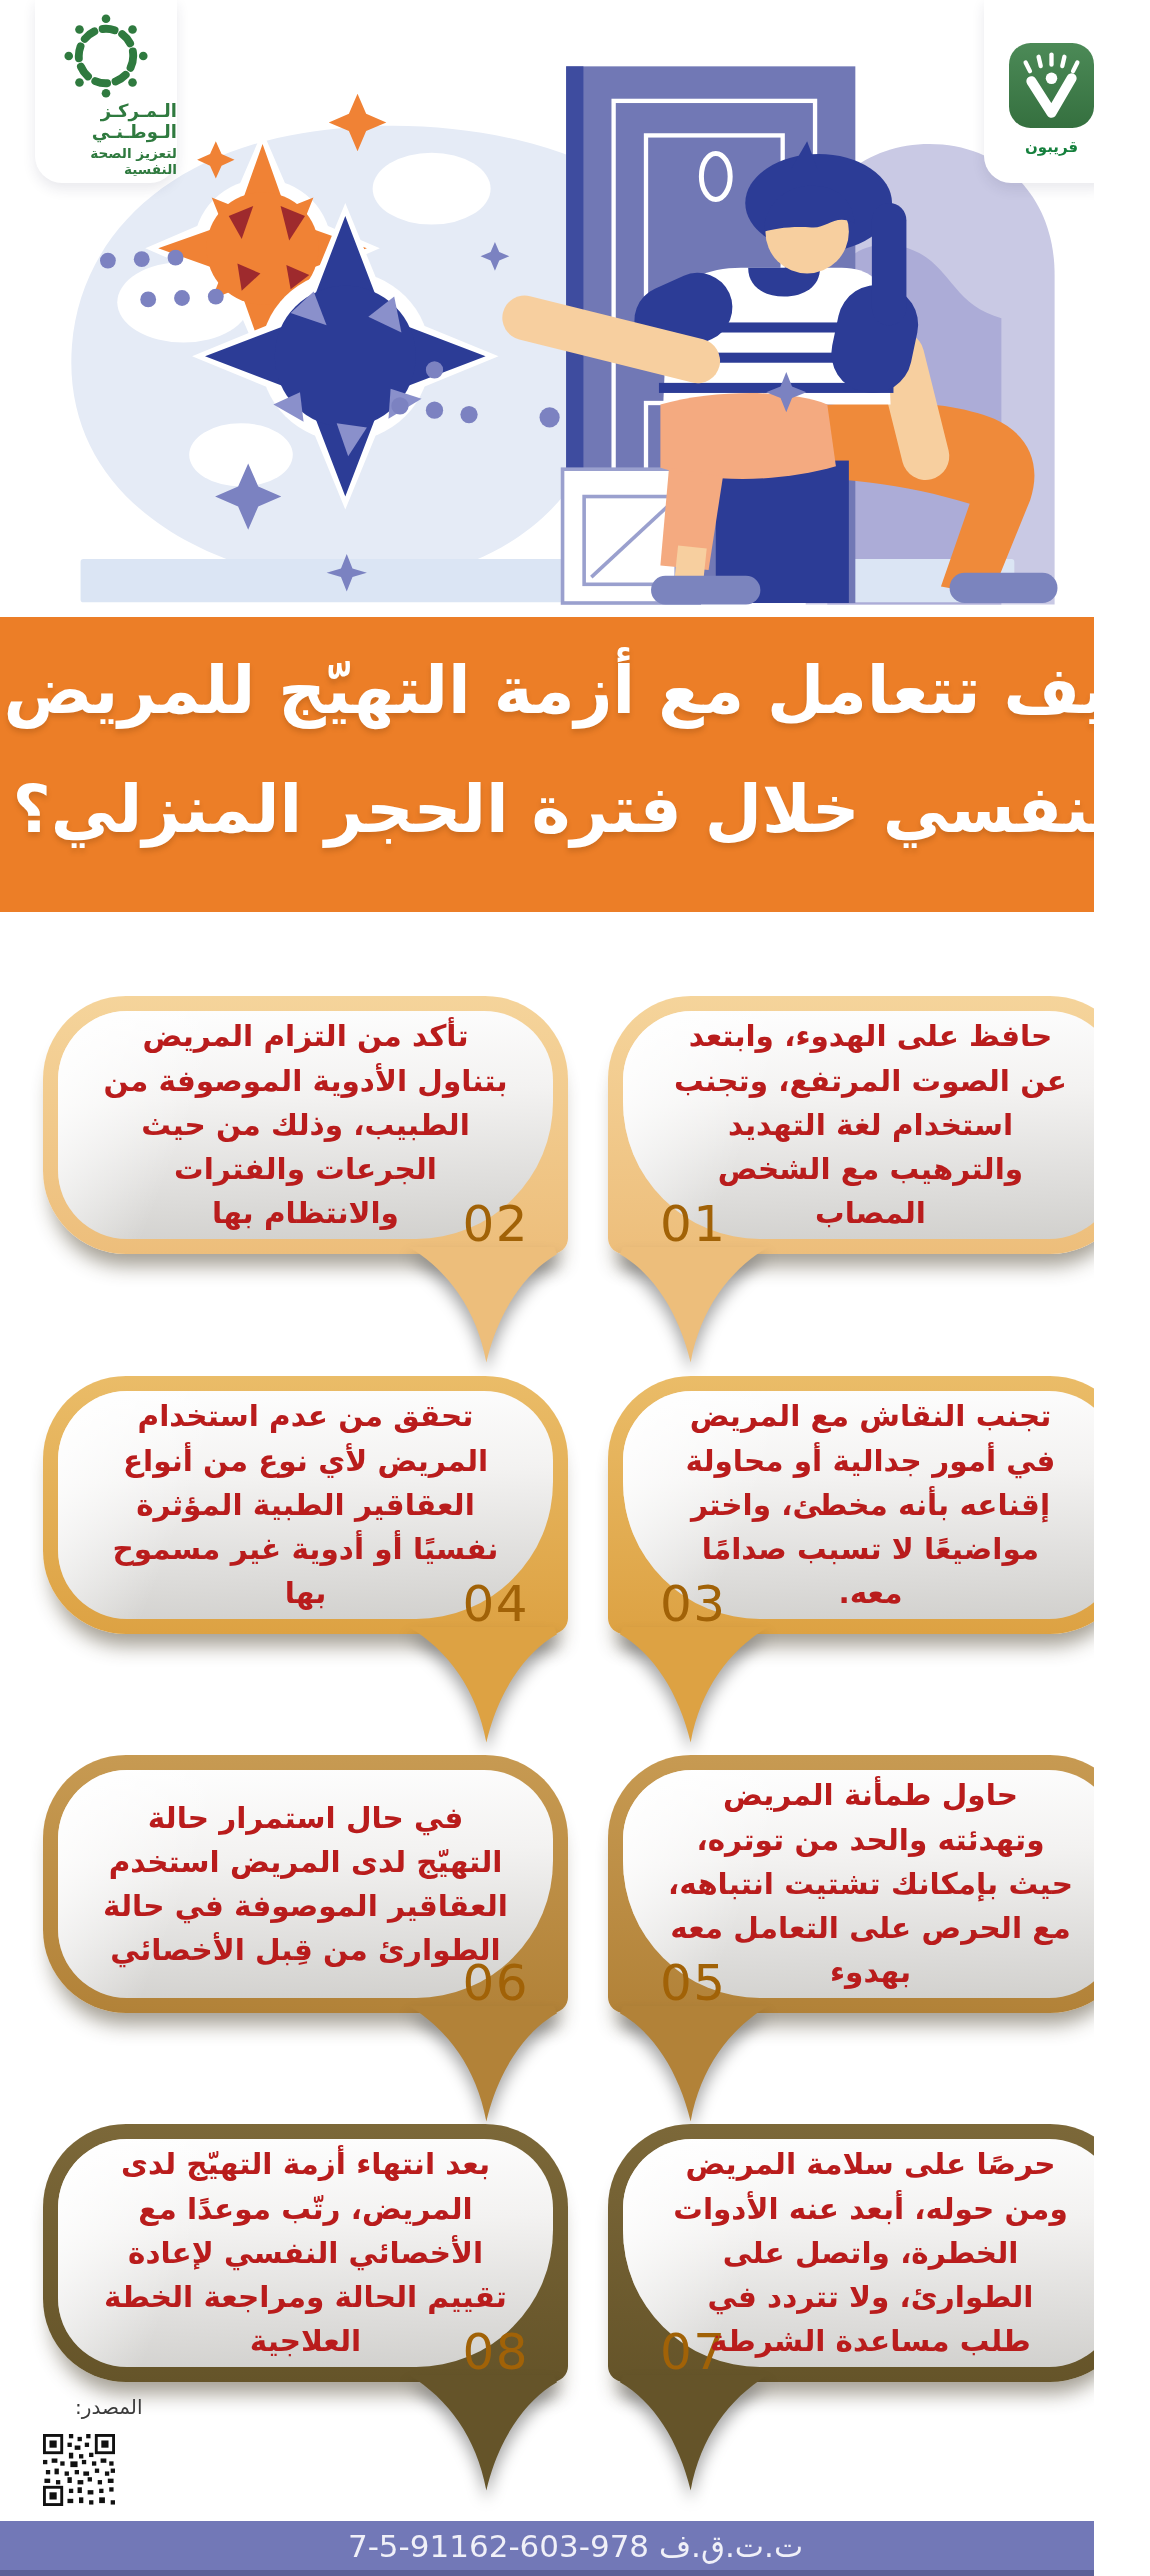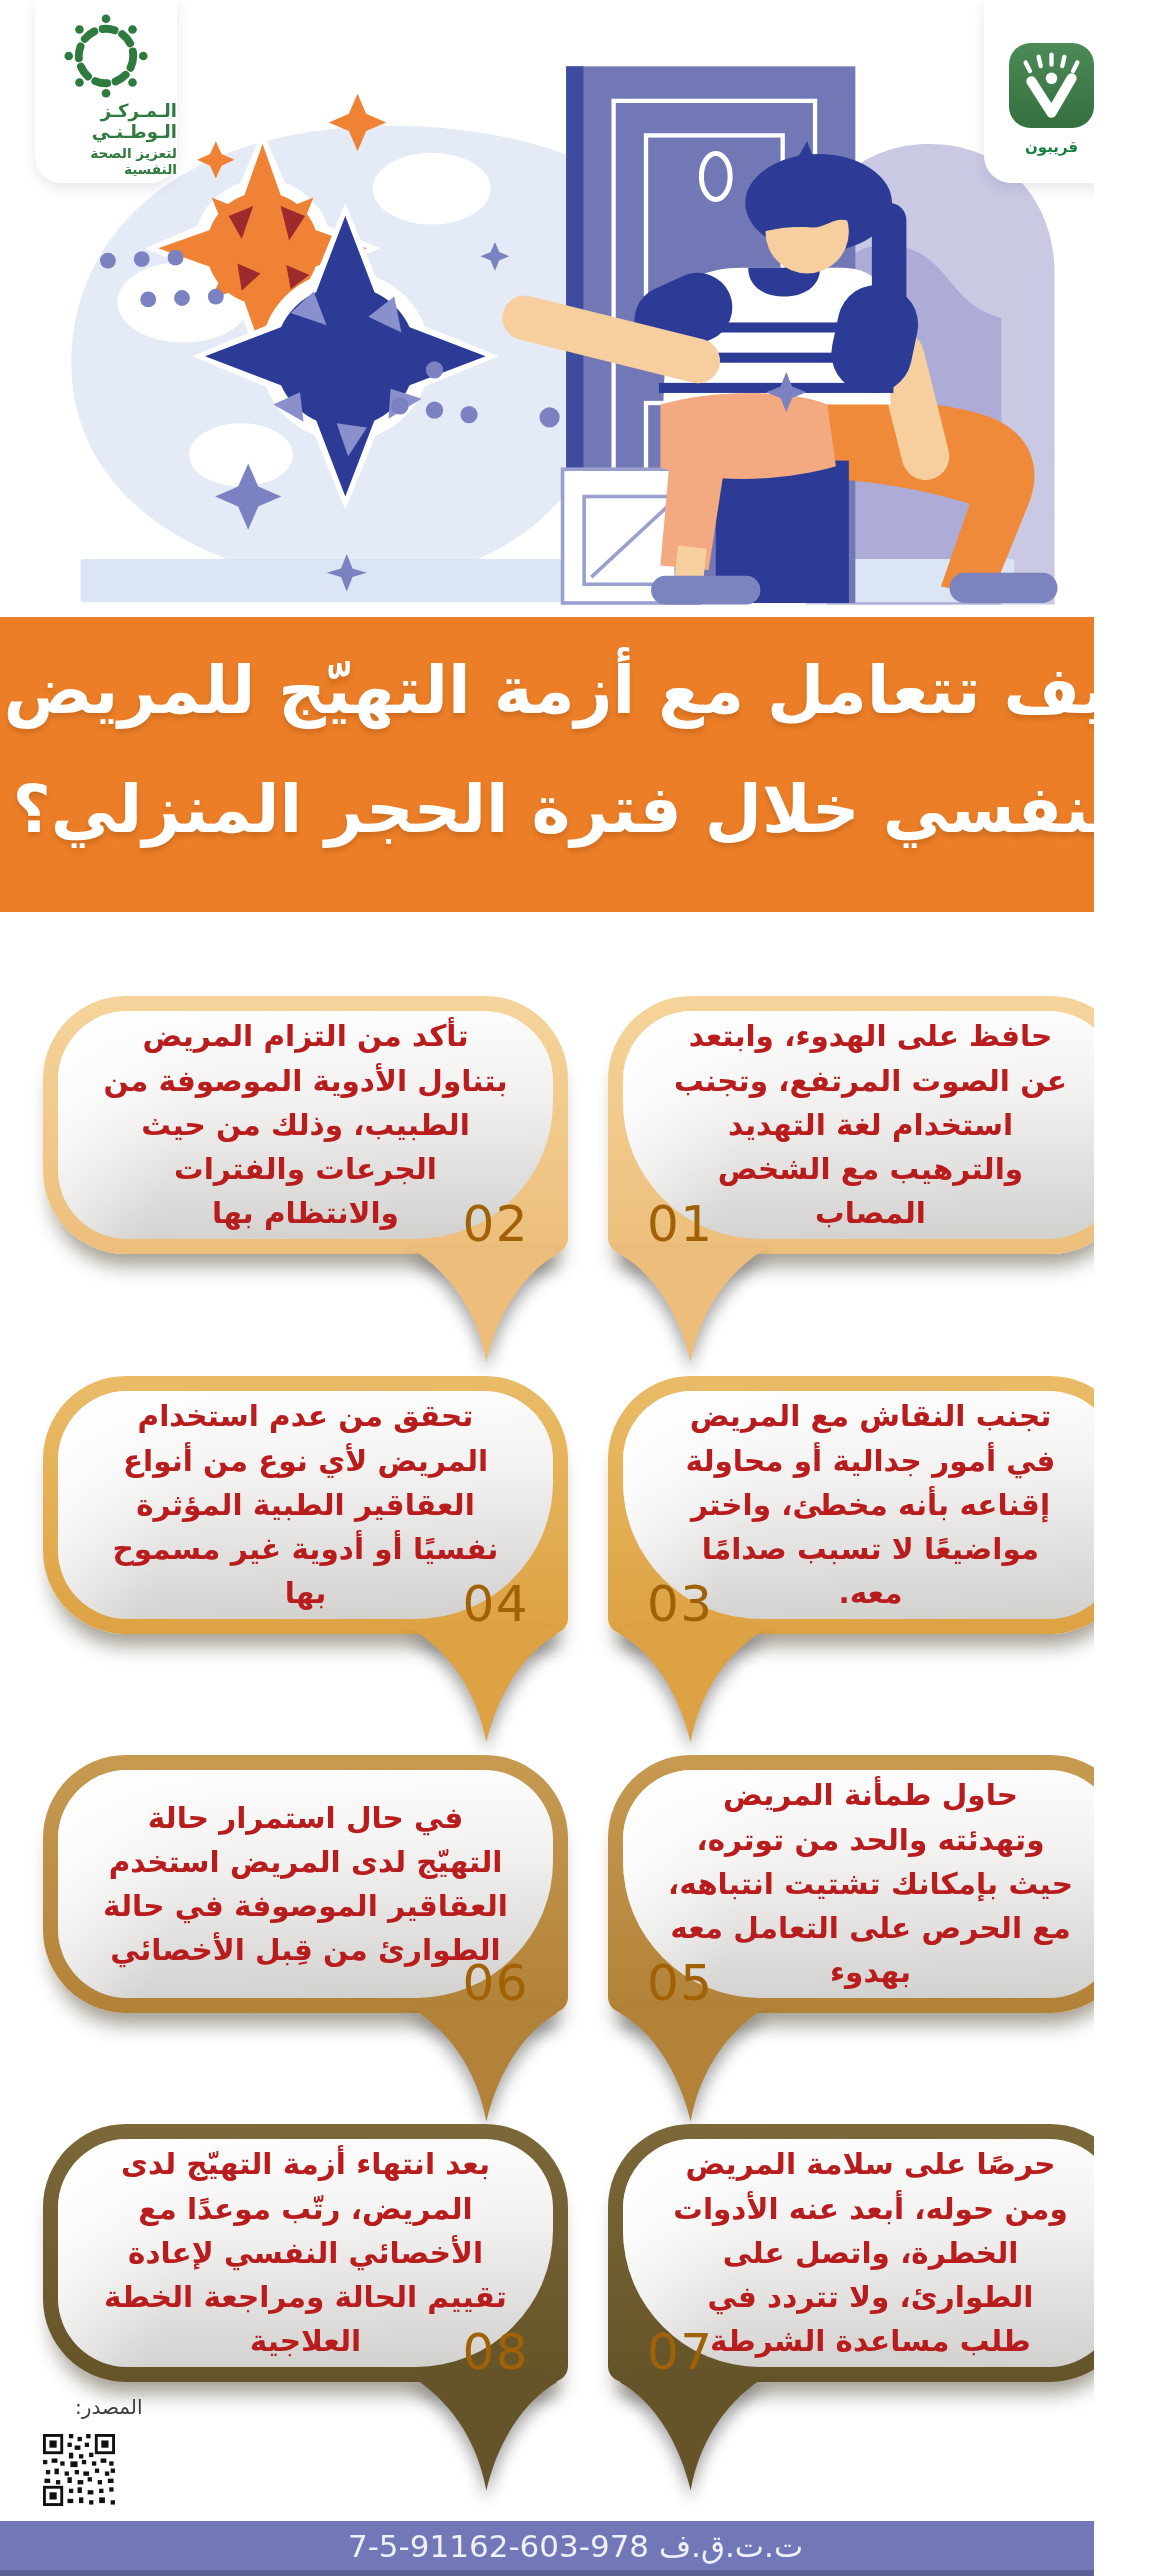--- a/index.html
+++ b/index.html
@@ -35,21 +35,21 @@
   .b-inner,.gloss{position:absolute;inset:15px;}
   .b-inner{background:linear-gradient(178deg,#FEFEFE 0%,#F3F2F1 38%,#DCDBD9 80%,#D1D0CD 100%);}
   .tail-left  .b-inner,.tail-left  .gloss{border-radius:69px 69px 69px 137px;}
   .tail-right .b-inner,.tail-right .gloss{border-radius:69px 69px 137px 69px;}
   .gloss{background:linear-gradient(112deg,rgba(255,255,255,.95) 0%,rgba(255,255,255,0) 30%);pointer-events:none;}
   .tail{position:absolute;bottom:-112px;width:155px;height:119px;color:var(--c2);
         filter:drop-shadow(0 11.5px 7.2px rgba(0,0,0,.35));}
   .tail-left  .tail{left:11.5px;}
   .tail-right .tail{right:11.5px;transform:scaleX(-1);}
   .num{position:absolute;bottom:1.4px;font-size:50px;font-weight:normal;color:#a16207;letter-spacing:1.4px;}
-  .tail-left  .num{left:39px;}
+  .tail-left  .num{left:52px;}
   .tail-right .num{right:39px;}
   .txt{position:absolute;inset:15px;display:flex;align-items:center;justify-content:center;
        text-align:center;direction:rtl;font-weight:bold;font-size:29.5px;line-height:1.5;
        color:#b91c1c;padding:5.8px 45px;box-sizing:border-box;}
   
   .source-label{position:absolute;left:75px;top:2395px;font-size:20px;color:#3A3A3A;direction:rtl;}
   .qr{position:absolute;left:43px;top:2434px;}
   .footer{position:absolute;left:0;top:2521px;width:1151px;height:50px;background:#7278B7;
           display:flex;align-items:center;justify-content:center;}
   .footer-text{color:#F0F0F8;font-size:31px;direction:rtl;letter-spacing:0.7px;}

